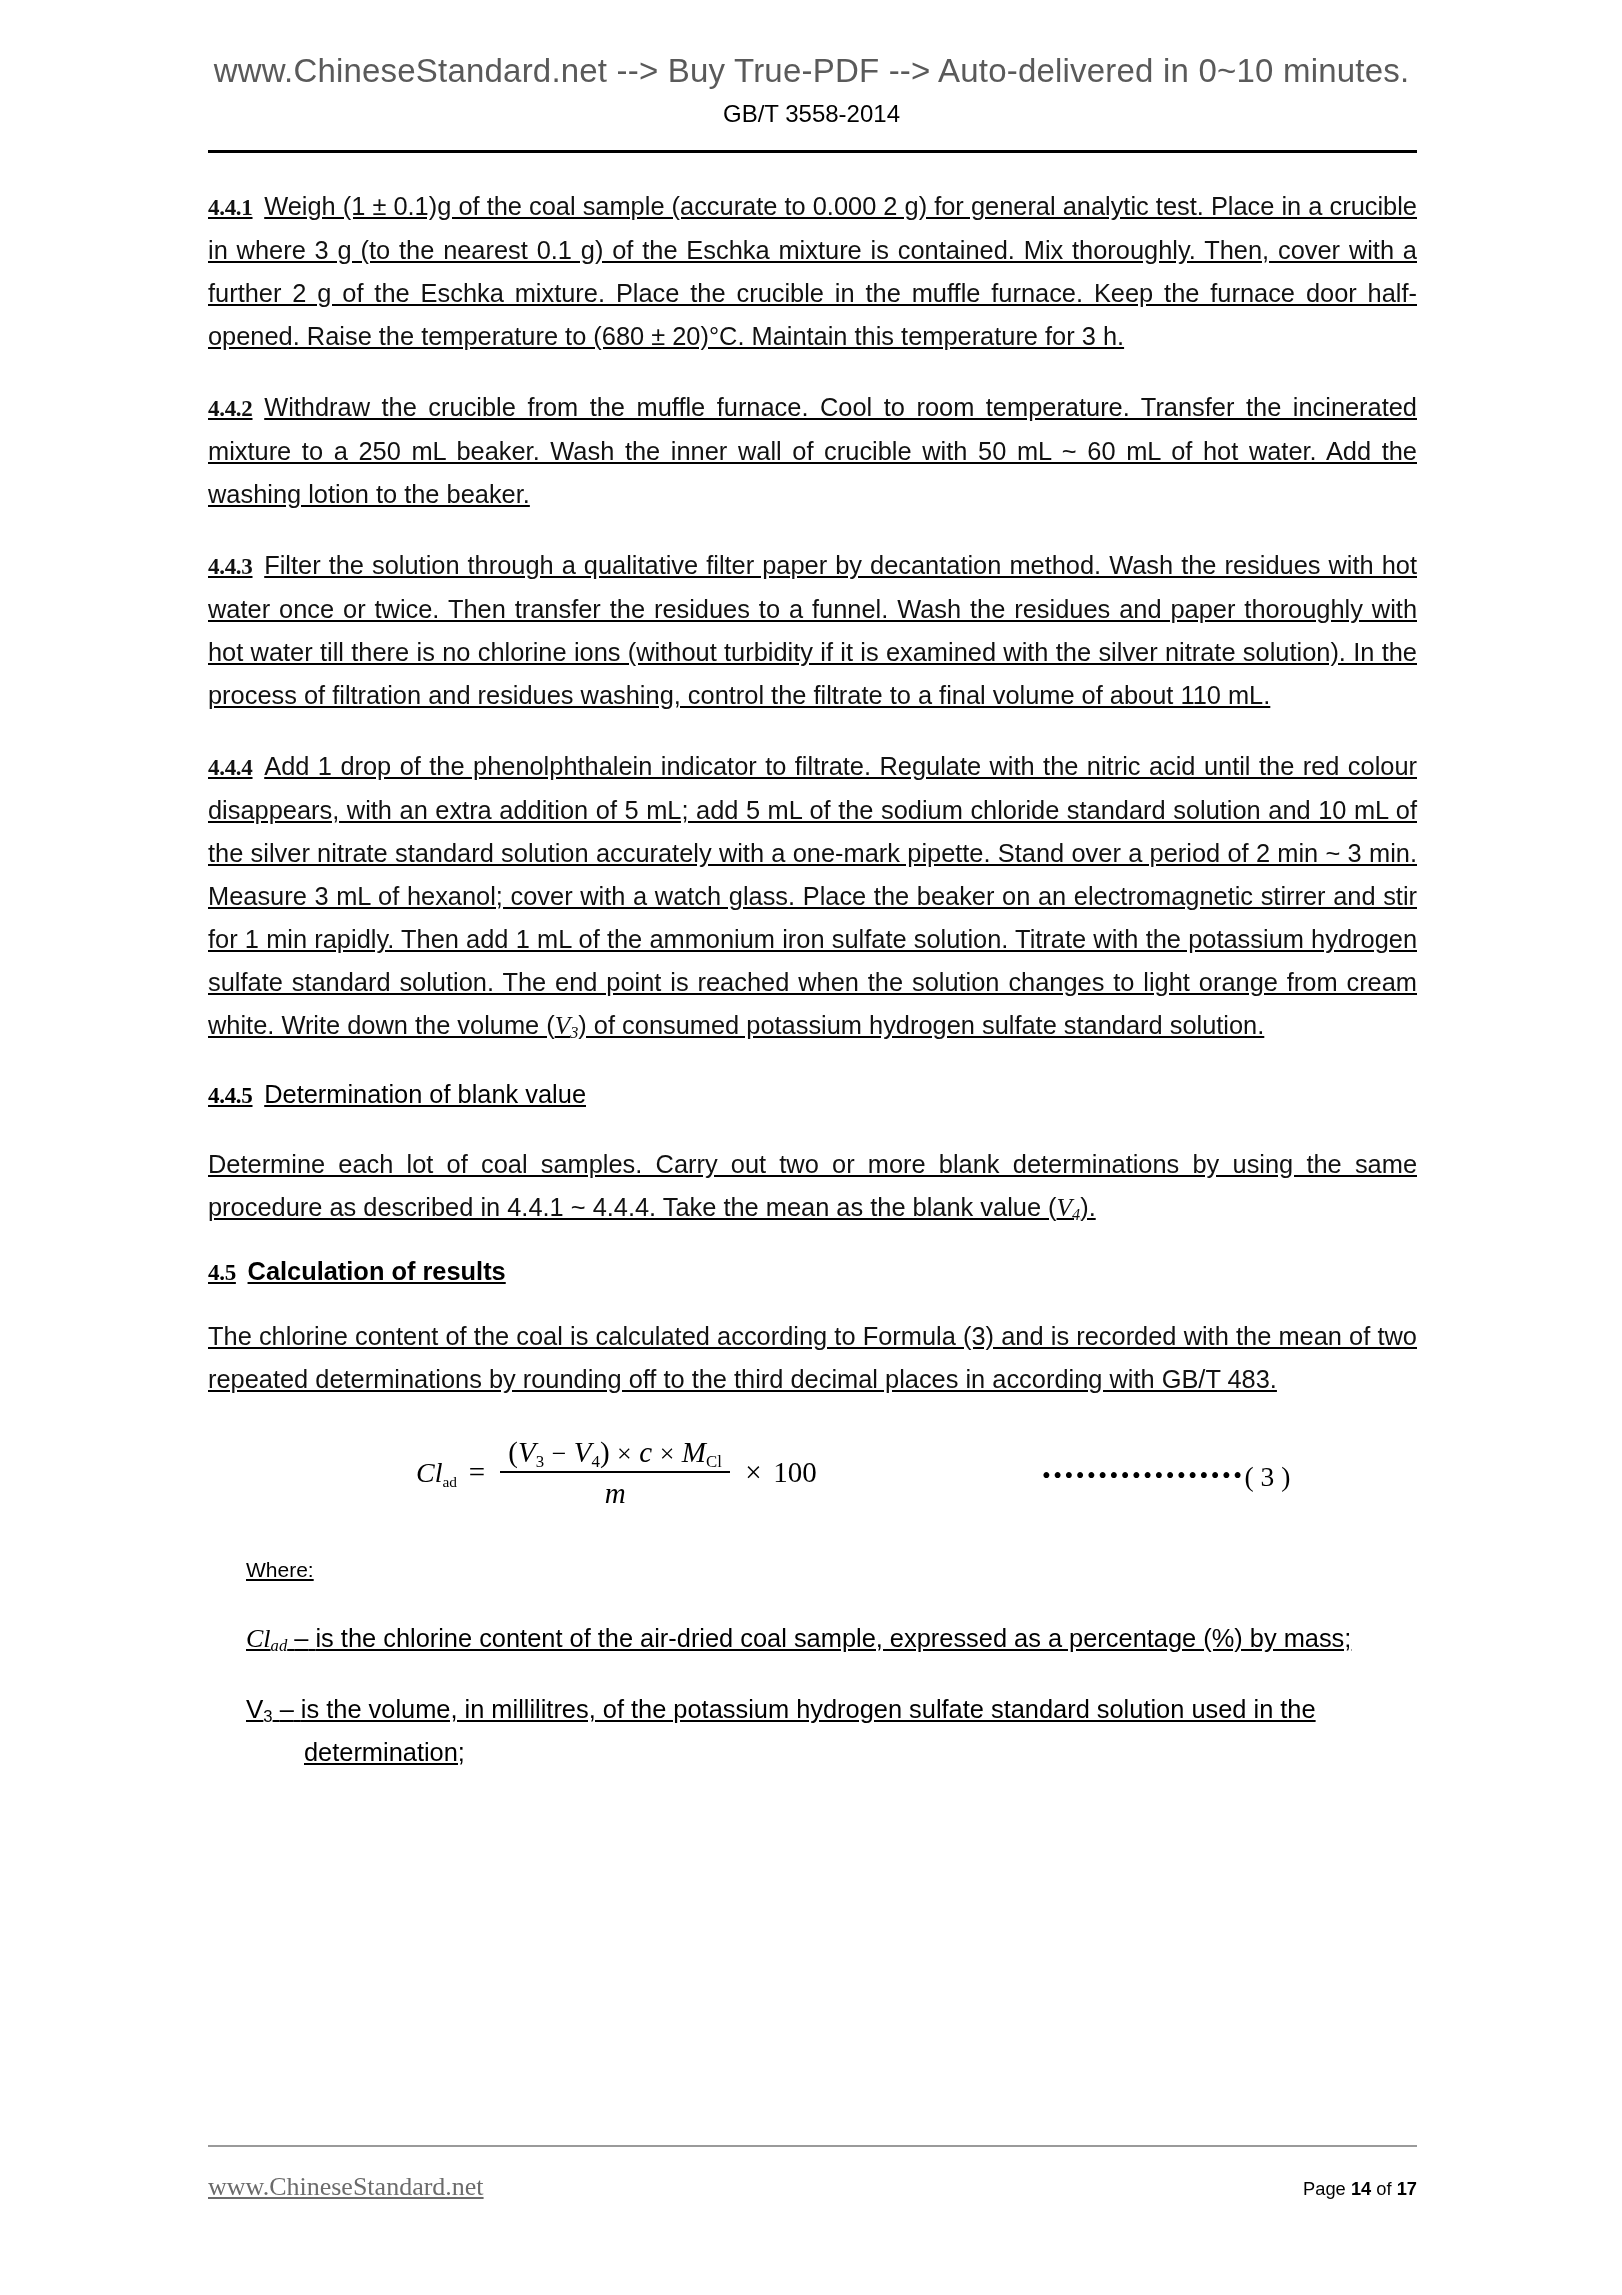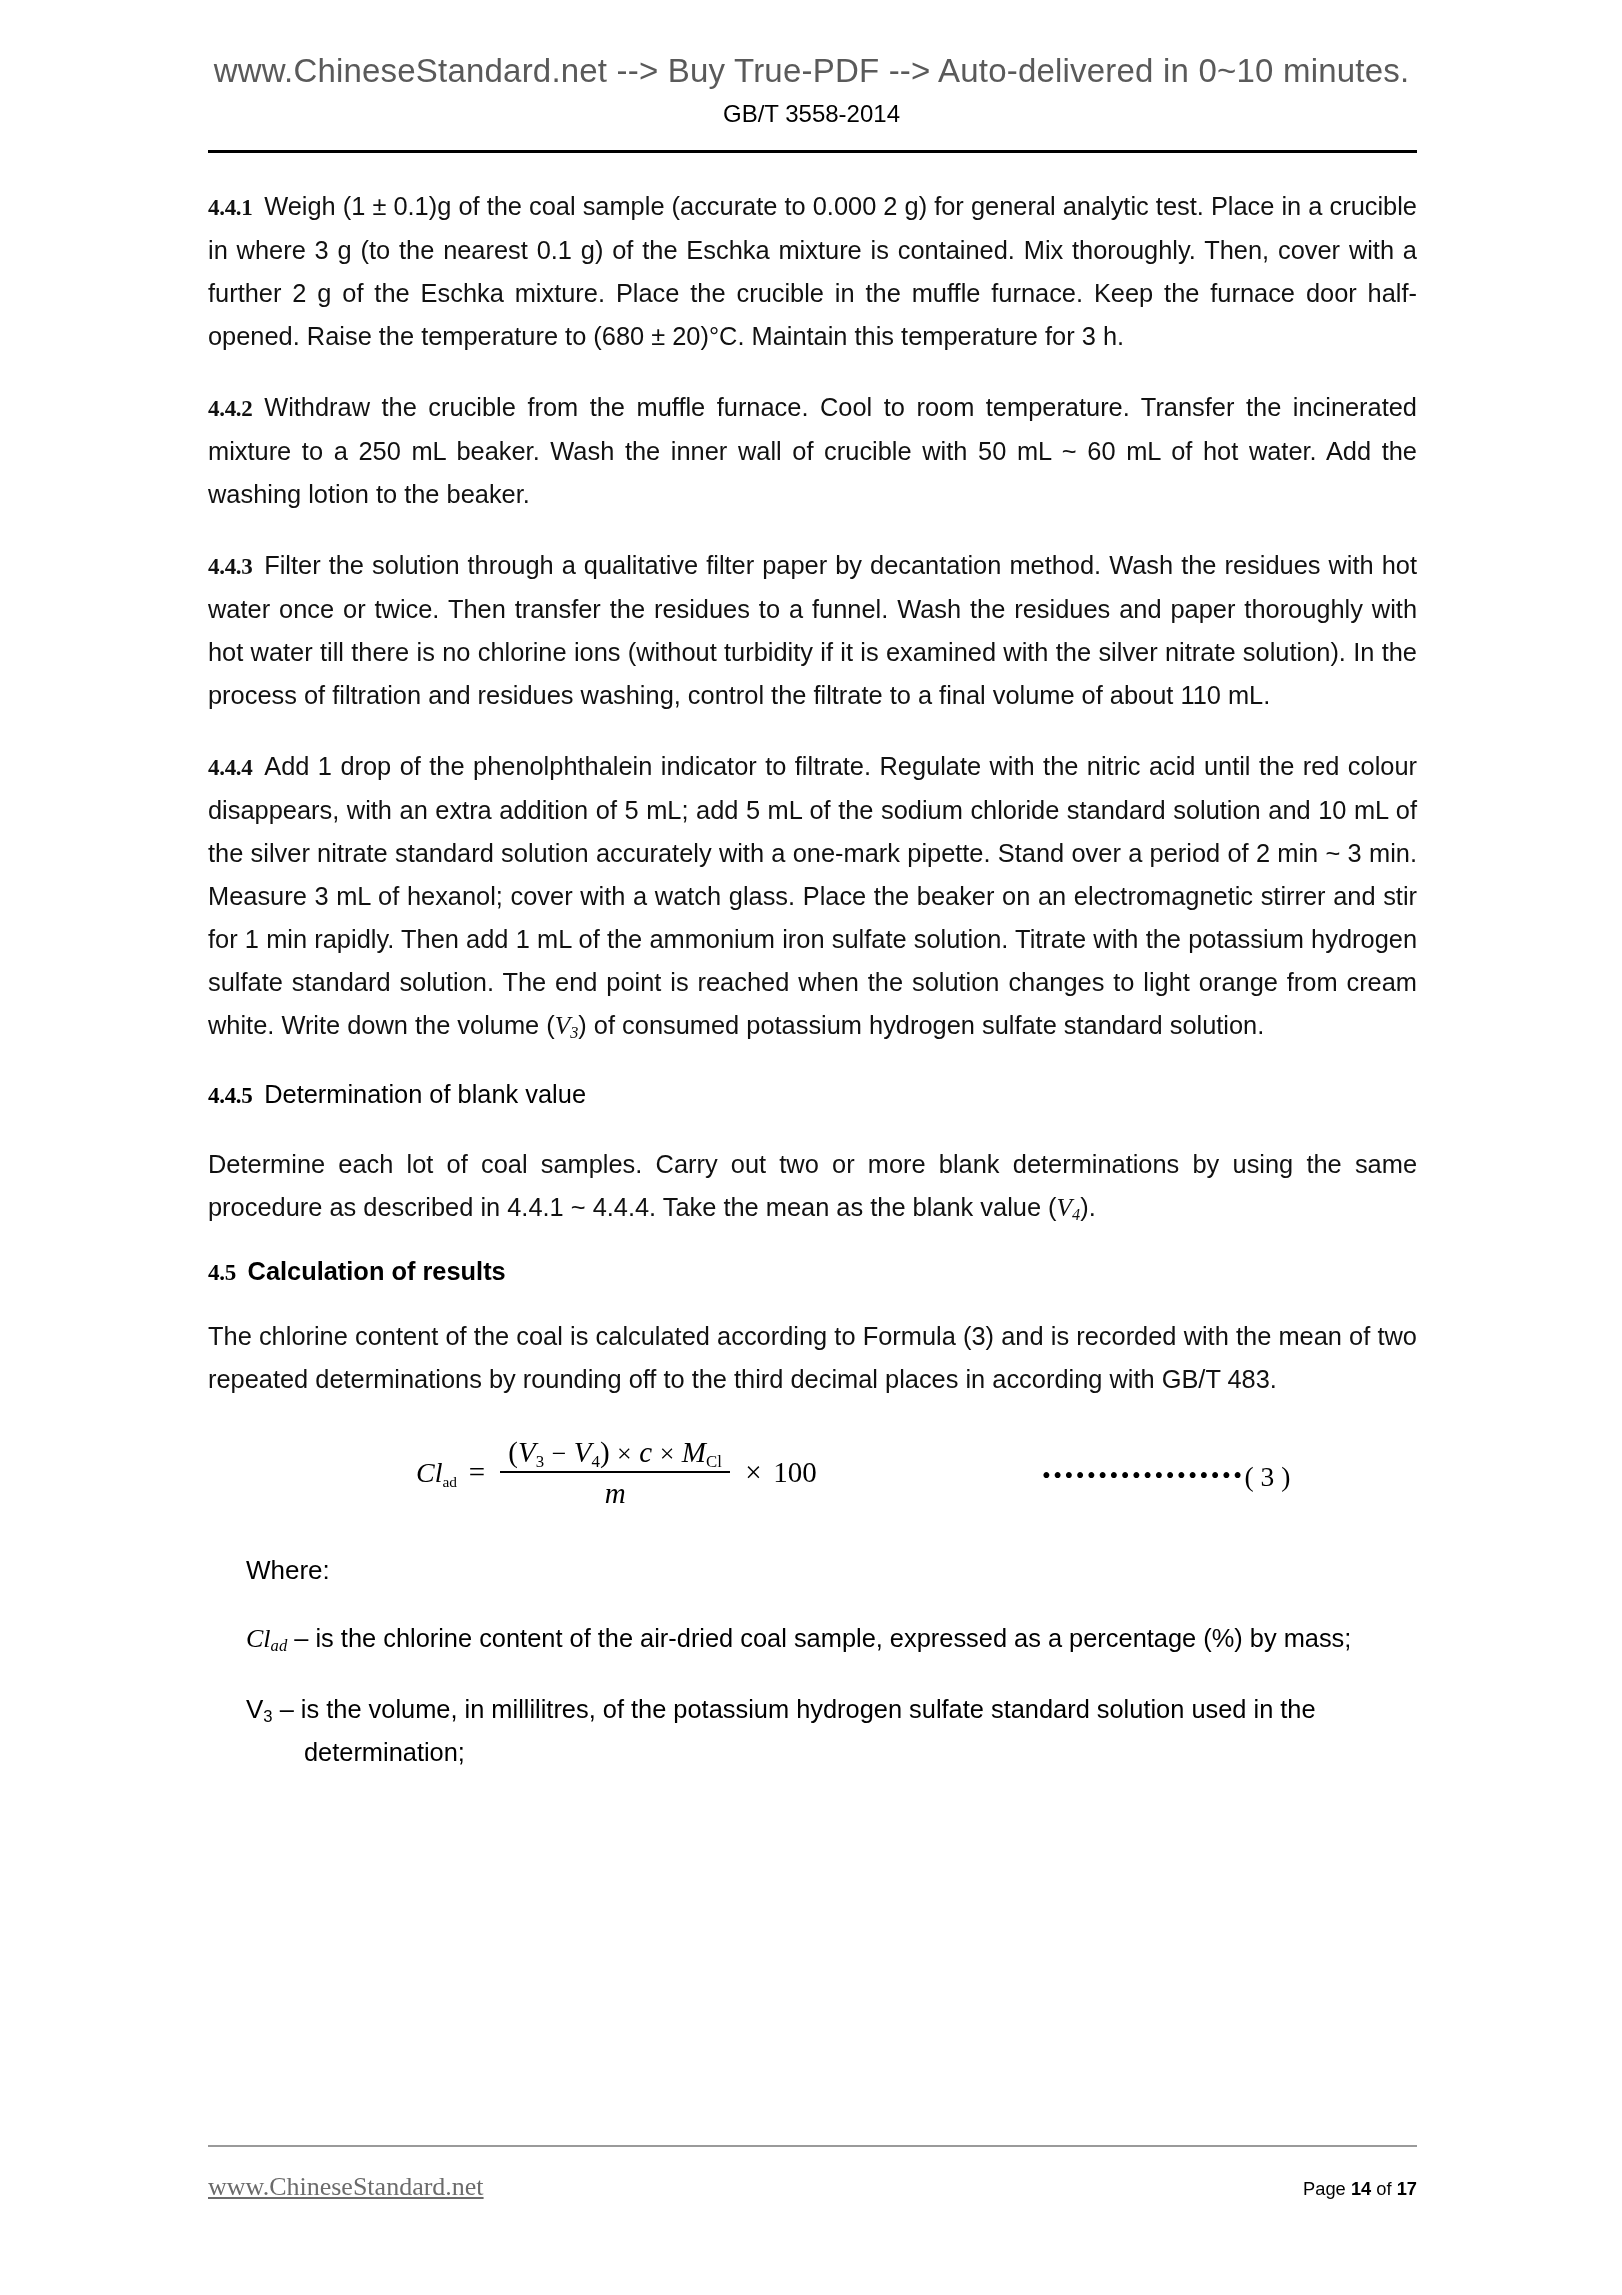--- a/index.html
+++ b/index.html
@@ -49,20 +49,21 @@
     height: 2.5px;
     background: #000000;
   }
 
   
   .content {
     position: absolute;
     left: 208px;
     top: 185px;
     width: 1209px;
+    text-decoration: underline;
   }
 
   p.body {
     margin: 0 0 28px 0;
     font-size: 25.4px;
     line-height: 43px;
     text-align: left;
     color: #111;
   }
   p.justify {
@@ -173,21 +174,21 @@
   }
   .leader {
     letter-spacing: 2.5px;
     font-size: 25px;
     vertical-align: 1.7px;
   }
 
   
   .where {
     margin: 5px 0 28px 38px;
-    font-size: 26px;
+    font-size: 21px;
     line-height: 38px;
   }
   .def {
     margin: 0 0 28px 38px;
     font-size: 25.4px;
     line-height: 43px;
     padding-left: 58px;
     text-indent: -58px;
   }
   .def .sym {

